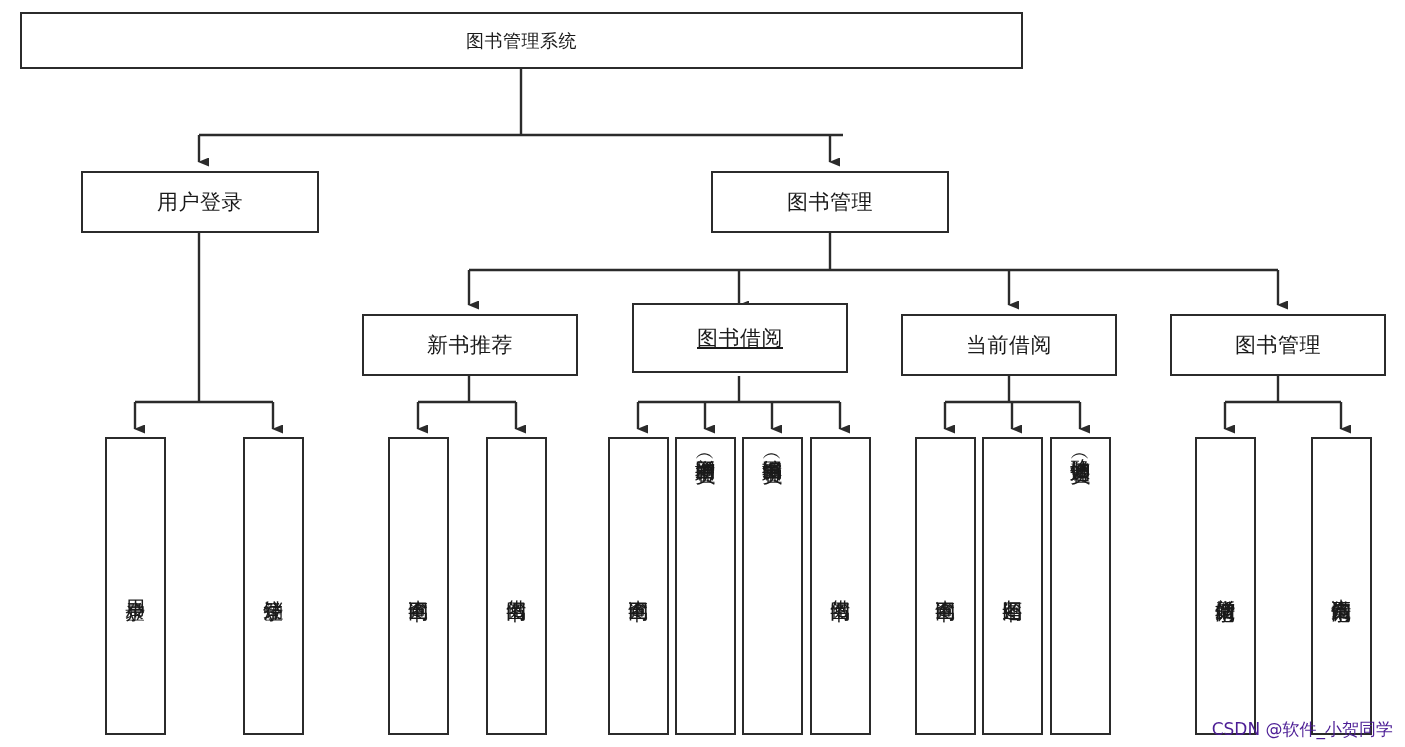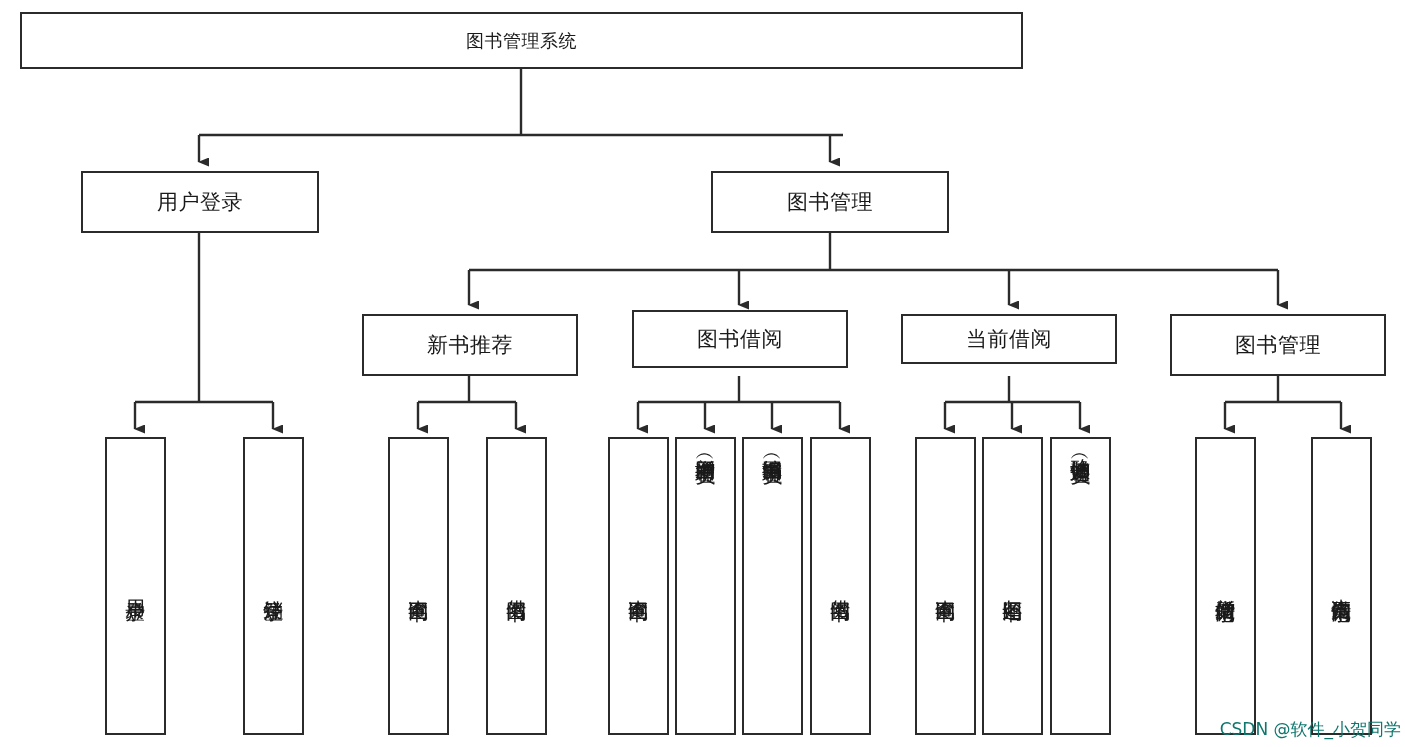--- a/index.html
+++ b/index.html
@@ -64,24 +64,24 @@
     line-height: 1.22;
     letter-spacing: 1px;
     white-space: nowrap;
   }
   .node.v.centered {
     align-items: center;
     padding-top: 0;
   }
   .watermark {
     position: absolute;
-    right: 4px;
+    right: 12px;
     bottom: 6px;
     font-size: 17px;
-    color: #0f766e;
+    color: #4c1d95;
     z-index: 5;
     white-space: nowrap;
     font-family: "DejaVu Sans", "Liberation Sans", sans-serif;
   }
 </style>
 </head>
 <body>
 
 <div id="diagram-root">
 
@@ -142,24 +142,24 @@
   <div class="node h" style="left:81px; top:171px; width:238px; height:62px;">
     <span class="label">用户登录</span>
   </div>
   <div class="node h" style="left:362px; top:314px; width:216px; height:62px;">
     <span class="label">新书推荐</span>
   </div>
 
   <div class="node h" style="left:711px; top:171px; width:238px; height:62px;">
     <span class="label">图书管理</span>
   </div>
-  <div class="node h" style="left:632px; top:310px; width:216px; height:58px;">
+  <div class="node h" style="left:632px; top:303px; width:216px; height:70px;text-decoration:underline;">
     <span class="label">图书借阅</span>
   </div>
-  <div class="node h" style="left:901px; top:314px; width:216px; height:50px;">
+  <div class="node h" style="left:901px; top:314px; width:216px; height:62px;">
     <span class="label">当前借阅</span>
   </div>
   <div class="node h" style="left:1170px; top:314px; width:216px; height:62px;">
     <span class="label">图书管理</span>
   </div>
 
   <div class="node v centered" style="left:105px; top:437px; width:61px; height:298px;">
     <span class="label">用户登录</span>
   </div>
   <div class="node v centered" style="left:243px; top:437px; width:61px; height:298px;">

